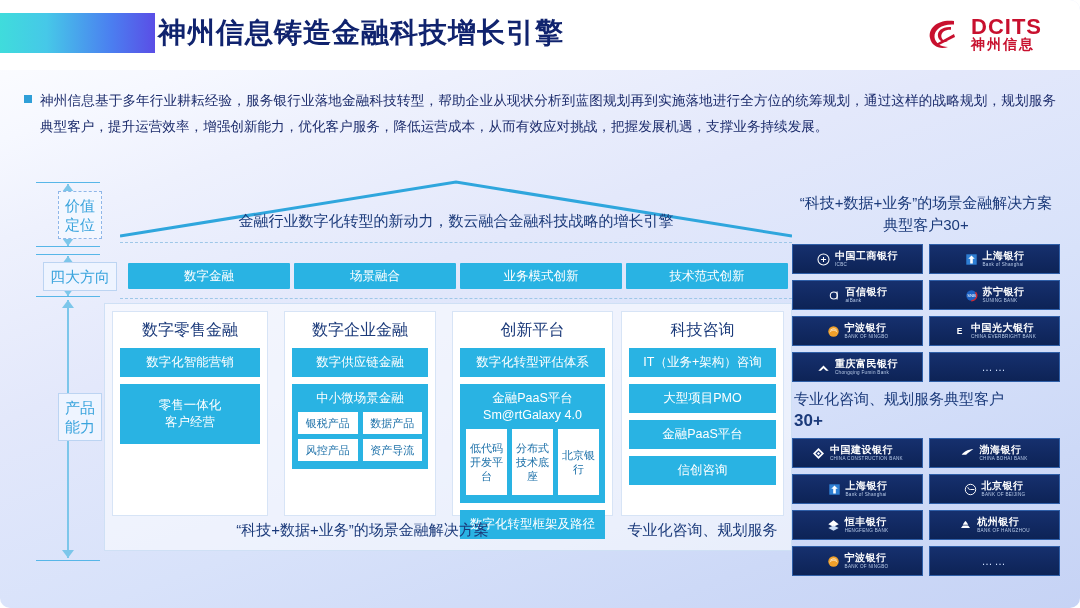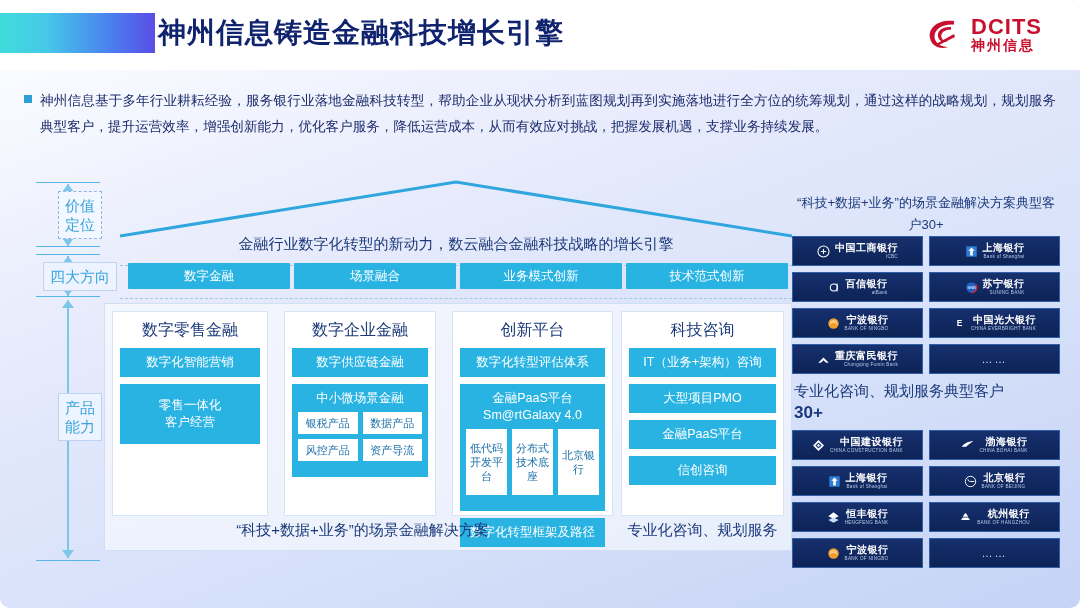--- a/index.html
+++ b/index.html
@@ -57,21 +57,21 @@
     gap: 7px;
   }
   .logo-mark { width: 40px; height: 40px; }
   .logo-text { display: flex; flex-direction: column; line-height: 1; }
   .logo-en {
     font-size: 22px; font-weight: bold; color: #c8102e;
     letter-spacing: 1px;
   }
   .logo-cn {
     font-size: 14px; color: #c8102e; font-weight: bold;
-    letter-spacing: 2px; margin-top: 0;
+    letter-spacing: 2px; margin-top: 0; font-family: Liberation Mono, monospace;
   }
 
   
   .intro {
     position: absolute;
     left: 24px; top: 80px;
     width: 1032px;
     padding: 8px 10px 8px 0;
     display: flex;
     gap: 8px;
@@ -120,21 +120,21 @@
     width: 0; height: 0;
     border-left: 6px solid transparent;
     border-right: 6px solid transparent;
   }
   .arrow-up { border-bottom: 8px solid #7cc6ea; }
   .arrow-dn { border-top: 8px solid #7cc6ea; }
 
   
   .roof { position: absolute; left: 120px; top: 180px; width: 672px; height: 58px; }
   .banner {
-    position: absolute; left: 120px; top: 223px;
+    position: absolute; left: 120px; top: 200px;
     width: 672px; height: 42px;
     display: flex; align-items: center; justify-content: center;
     font-size: 15px; color: #1b3a7a;
     border-bottom: 1px dashed #9ec7e8;
   }
   
   .pills {
     position: absolute; left: 128px; top: 263px;
     width: 660px; height: 26px;
     display: flex; gap: 4px;
@@ -186,21 +186,21 @@
     text-align: center;
     font-size: 12.5px;
     padding: 6px 3px;
     margin-bottom: 7px;
     line-height: 17px;
   }
   .tile.tall { padding: 13px 3px; }
   .group-box {
     background: #29b3e3;
     color: #ffffff;
-    padding: 6px 6px 16px 6px;
+    padding: 6px 6px 8px 6px;
     margin-bottom: 7px;
   }
   .group-box .gb-title {
     text-align: center; font-size: 12.5px; line-height: 17px; margin-bottom: 5px;
   }
   .subgrid { display: flex; flex-wrap: wrap; gap: 5px; }
   .sub {
     background: #ffffff;
     color: #1a6fa8;
     font-size: 11px;
@@ -220,45 +220,45 @@
     padding-top: 5px;
   }
 
   
   .cust-panel {
     position: absolute; left: 792px; top: 186px;
     width: 268px; height: 365px;
   }
   .cust-head {
     color: #1b3a7a;
-    font-size: 13px;
+    font-size: 15px;
     line-height: 22px;
     text-align: center;
-    padding: 6px 2px 0 2px;
+    padding: 6px 2px 8px 2px;
   }
   .cust-head2 {
     color: #1b3a7a;
     font-size: 15px;
     line-height: 22px;
     text-align: left;
     padding: 6px 2px 6px 2px;
   }
   .cust-head2 b { font-size: 17px; }
   .logo-grid { display: flex; flex-wrap: wrap; gap: 6px; }
   .bank {
     width: calc(50% - 3px);
     height: 30px;
     background: linear-gradient(180deg, #16306e 0%, #0d2356 100%);
     border: 1px solid #2f5fa8;
     display: flex; align-items: center; justify-content: center;
     gap: 5px;
     box-sizing: border-box;
   }
   .bank-mark { flex: 0 0 auto; }
-  .bank-names { display: flex; flex-direction: column; line-height: 1; align-items: flex-end; }
+  .bank-names { display: flex; flex-direction: column; line-height: 1; }
   .bank-cn { color: #ffffff; font-size: 10px; font-weight: bold; letter-spacing: .5px; white-space: nowrap; }
   .bank-en { color: #b9cbe8; font-size: 4.6px; letter-spacing: .3px; margin-top: 2px; white-space: nowrap; }
   .bank-dots { color: #cfe0ff; font-size: 11px; letter-spacing: 2px; }
 </style>
 </head>
 <body>
 
 <div class="slide">
 
   <div class="header">

